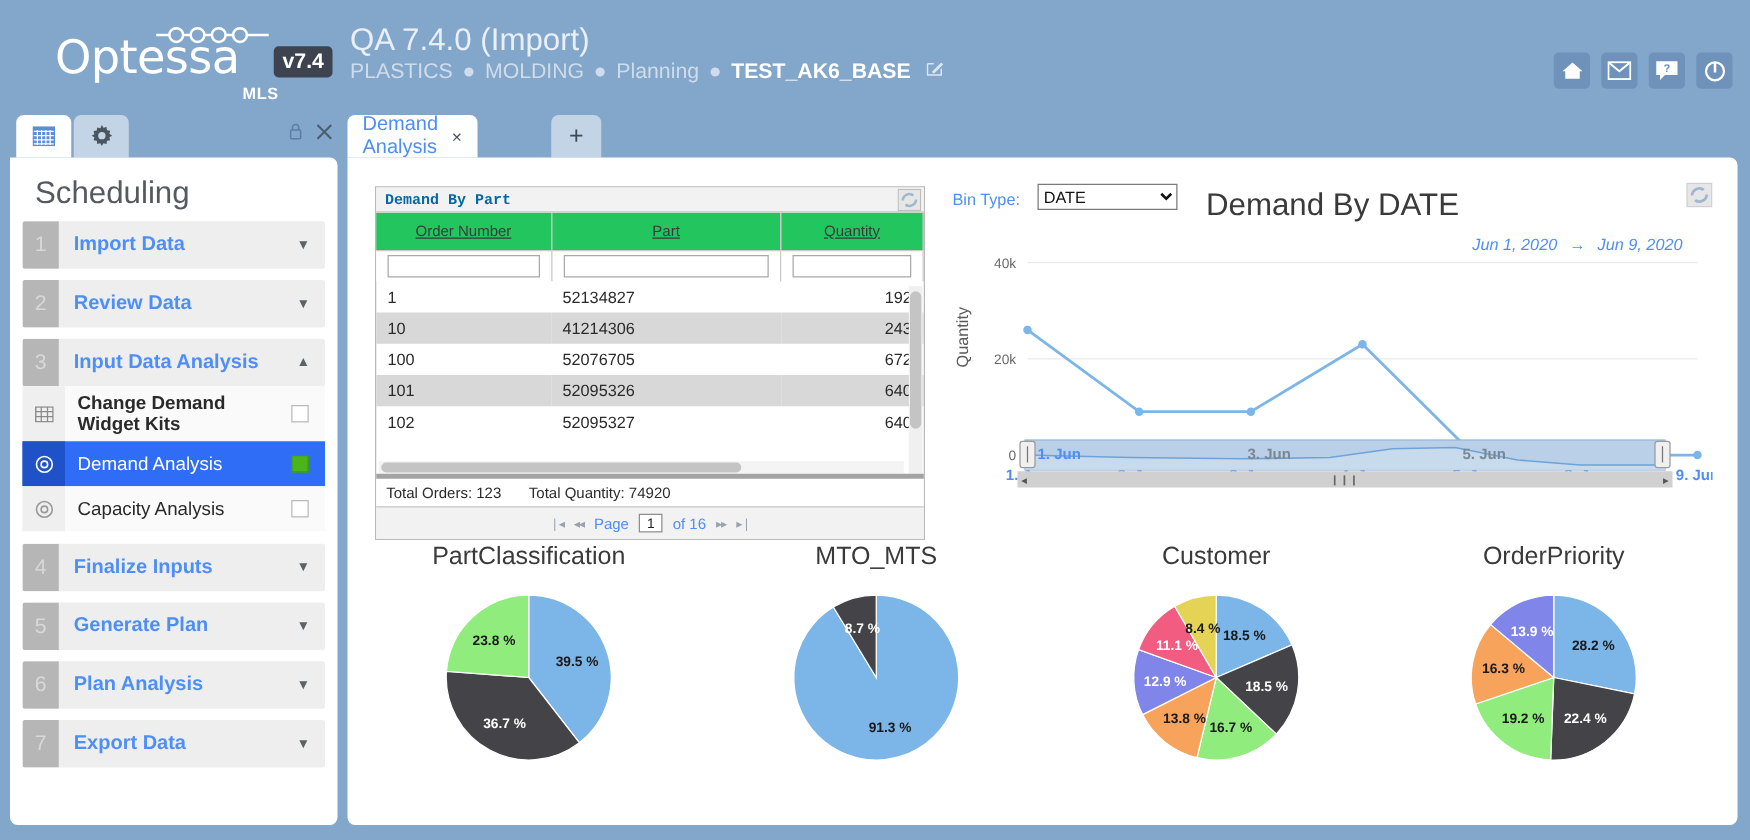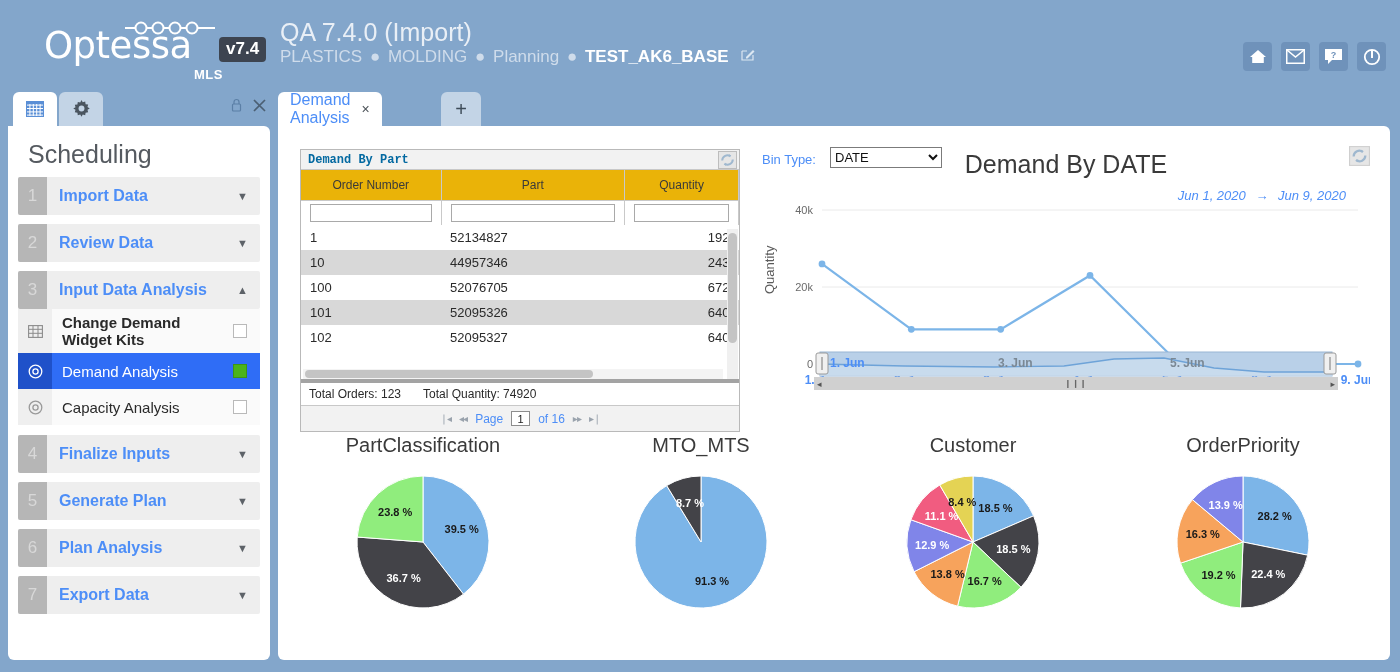--- a/index.html
+++ b/index.html
@@ -122,22 +122,22 @@
     border: 1px solid #b9b9b9; background: #fff;
   }
   .panel-head {
     height: 20px; background: #f2f2f2; border-bottom: 1px solid #c8c8c8;
     display: flex; align-items: center; padding-left: 7px; position: relative;
   }
   .panel-head-title { font-size: 12px; font-weight: bold; color: #0369a1; font-family: Liberation Mono, monospace; }
   .refresh-ico { position: absolute; right: 2px; top: 1px; }
   .gtable { width: 100%; border-collapse: collapse; table-layout: fixed; }
   .gtable th {
-    background: #eab308; border-right: 1px solid #c9c9c9; border-bottom: 1px solid #c9c9c9;
-    font-size: 12px; font-weight: normal; color: #3a3a3a; height: 30px; text-align: center;
+    background: #22c55e; border-right: 1px solid #c9c9c9; border-bottom: 1px solid #c9c9c9;
+    font-size: 12px; font-weight: normal; color: #3a3a3a; height: 30px; text-align: center; text-decoration: underline;
   }
   .filter-cell { border-right: 1px solid #c9c9c9; border-bottom: 1px solid #c9c9c9;
     background: #fff; height: 28px; padding: 0 6px; }
   .filter-inp {
     width: 100%; height: 18px; border: 1px solid #a9a9a9; background: #fff;
     font-size: 11px; font-family: "Liberation Sans", sans-serif;
   }
   .gtable td {
     font-size: 13px; color: #2a2a2a; height: 25px; padding: 0 9px;
     border-bottom: none;
@@ -420,21 +420,21 @@
         </tr>
       </thead>
       <tbody>
         <tr>
           <td>1</td>
           <td>52134827</td>
           <td class="num">192</td>
         </tr>
         <tr class="alt">
           <td>10</td>
-          <td>44957346</td>
+          <td>41214306</td>
           <td class="num">243</td>
         </tr>
         <tr>
           <td>100</td>
           <td>52076705</td>
           <td class="num">672</td>
         </tr>
         <tr class="alt">
           <td>101</td>
           <td>52095326</td>

